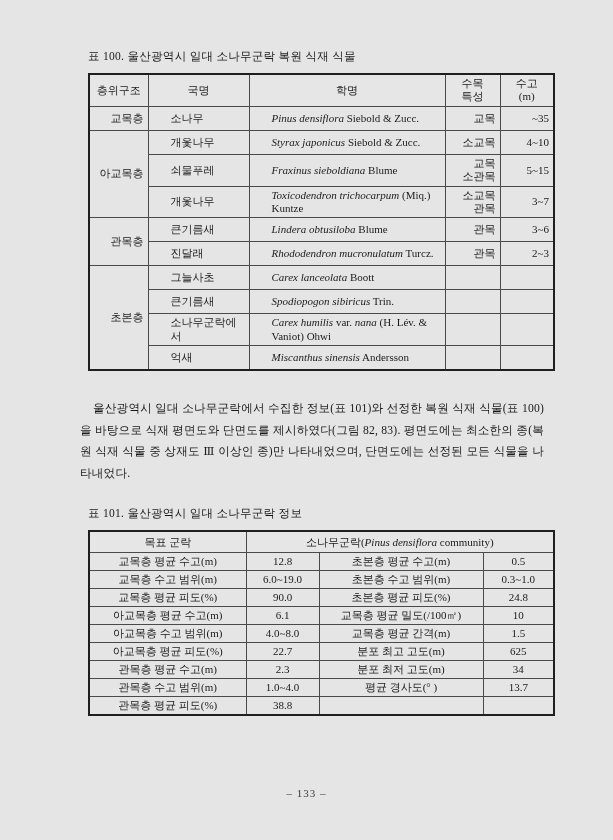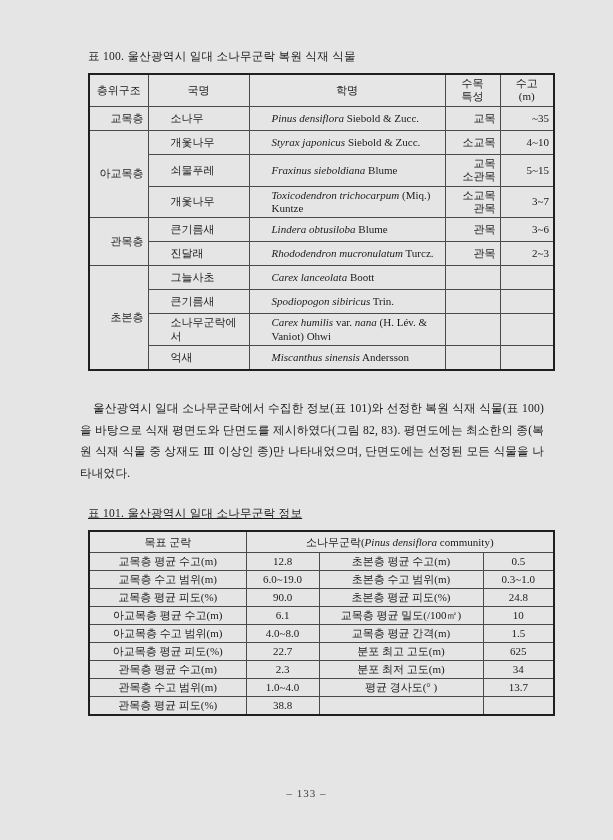--- a/index.html
+++ b/index.html
@@ -13,21 +13,21 @@
     overflow:hidden;
   }
   .content { position:absolute; left:80px; top:49px; width:473px; }
 
   .table-title {
     margin:0 0 9px 8px;
     font-size:11.5px;
     letter-spacing:0.3px;
     color:#1a1a1a;
   }
-  .table-title-2 { margin-top:22px;text-decoration:underline; }
+  .table-title-2 { margin-top:22px; }
 
   table {
     border-collapse:collapse;
     table-layout:fixed;
     width:465px;
     margin-left:8px;
     border:2px solid #1f1f1f;
   }
   td, th {
     border:1px solid #4a4a4a;

